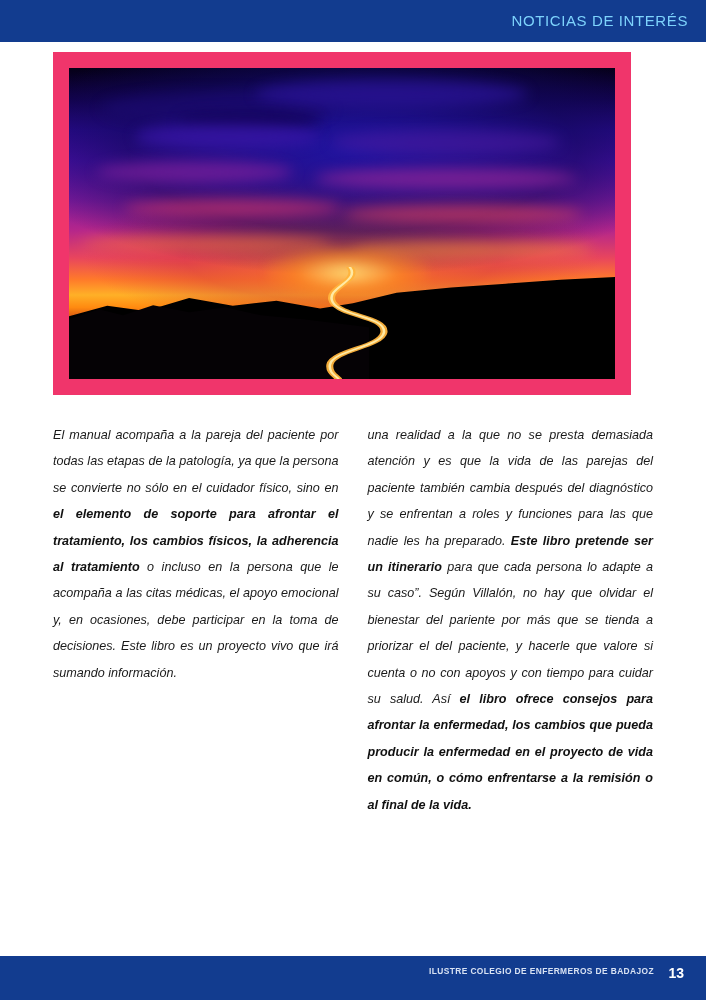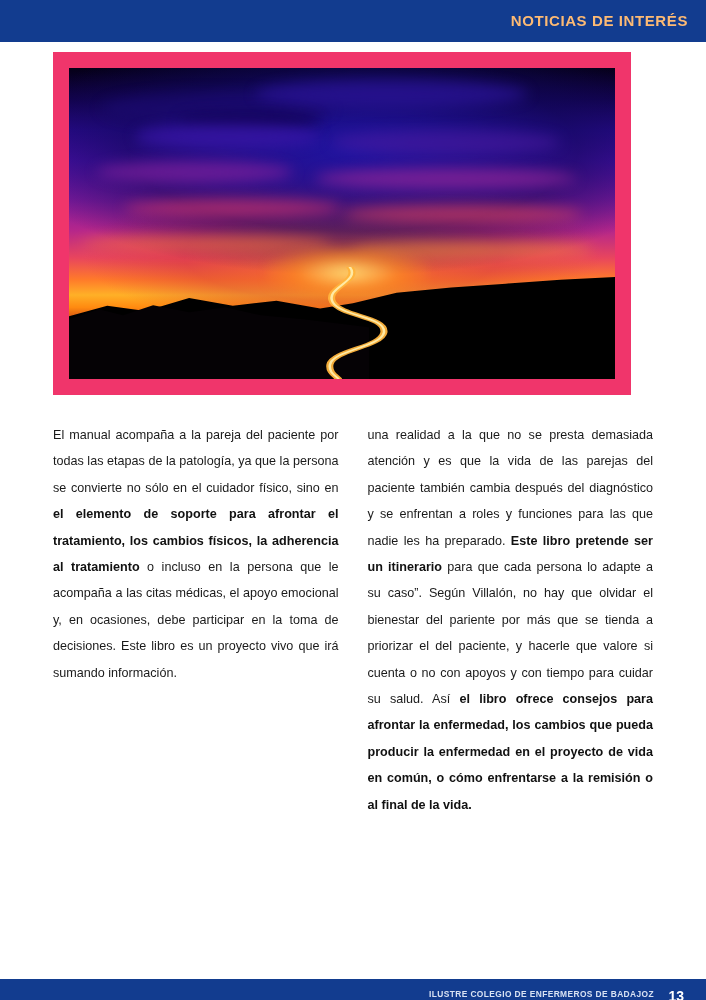--- a/index.html
+++ b/index.html
@@ -21,23 +21,23 @@
     top: 0;
     left: 0;
     width: 706px;
     height: 42px;
     background: #123c8f;
   }
   .header-title {
     position: absolute;
     right: 18px;
     top: 12px;
-    color: #fdba74;
+    color: #7dd3fc;
     font-size: 15px;
-    font-weight: bold;
+    font-weight: normal;
     letter-spacing: 0.6px;
   }
 
   
   .hero-frame {
     position: absolute;
     left: 53px;
     top: 52px;
     width: 578px;
     height: 343px;
@@ -136,30 +136,30 @@
     width: 292px;
   }
   .col p {
     margin: 0 0 18px 0;
     font-size: 12.6px;
     line-height: 26.4px;
     color: #1a1a1a;
     text-align: justify;
     text-justify: inter-word;
   }
-  .col p:last-child { margin-bottom: 8px; }
+  .col p:last-child { margin-bottom: 8px; font-style: italic; }
   .col b { font-weight: bold; color: #111111; }
 
   
   .footer-bar {
     position: absolute;
     left: 0;
     bottom: 0;
     width: 706px;
-    height: 21px;
+    height: 44px;
     background: #123c8f;
   }
   .footer-text {
     position: absolute;
     right: 52px;
     top: 10px;
     color: #d8e2f3;
     font-size: 8.4px;
     letter-spacing: 0.4px;
     font-weight: bold;

